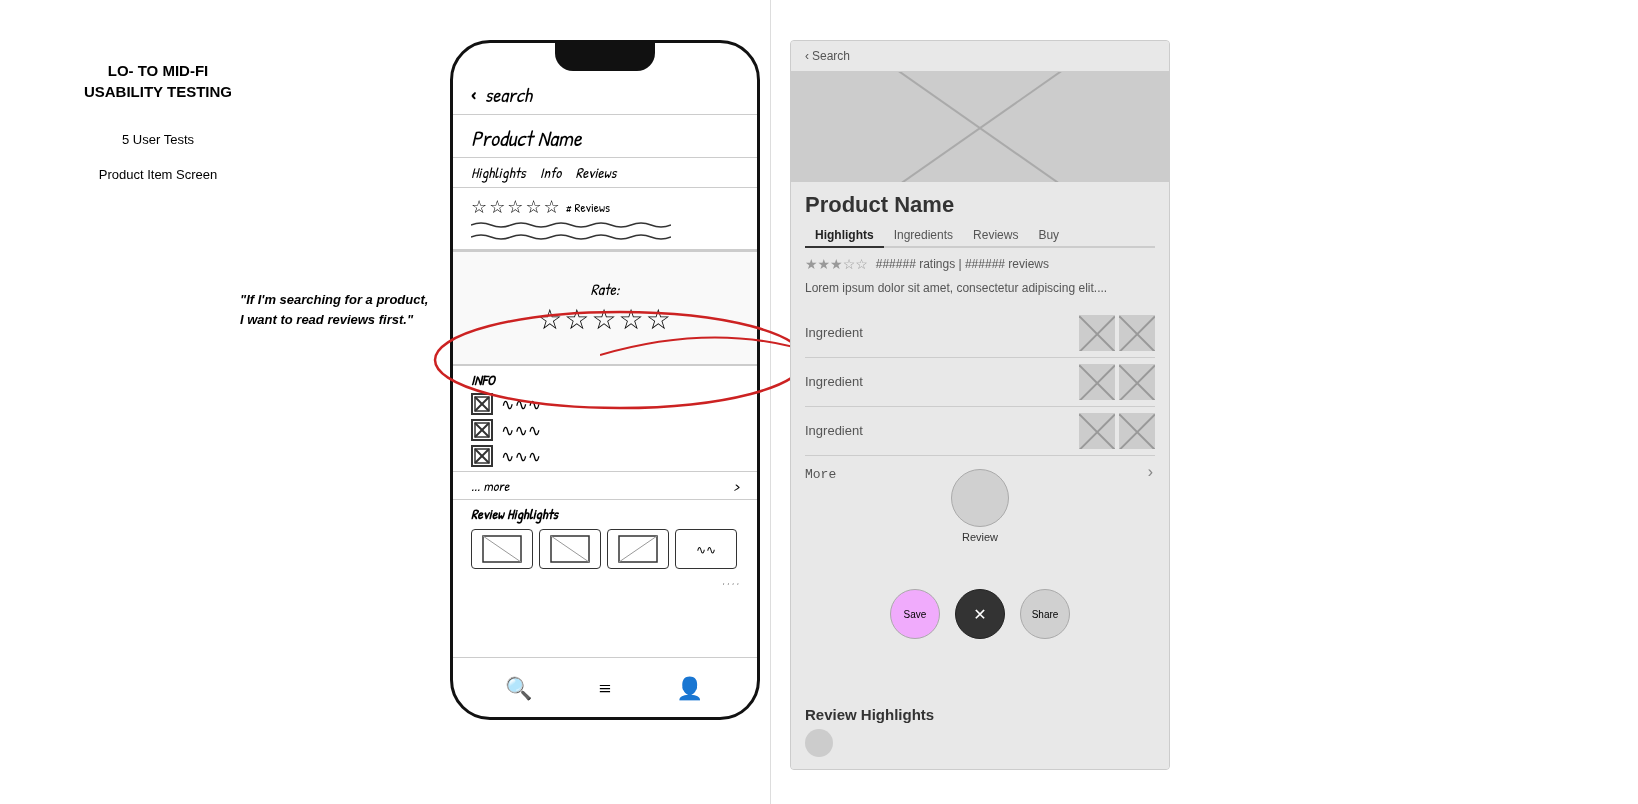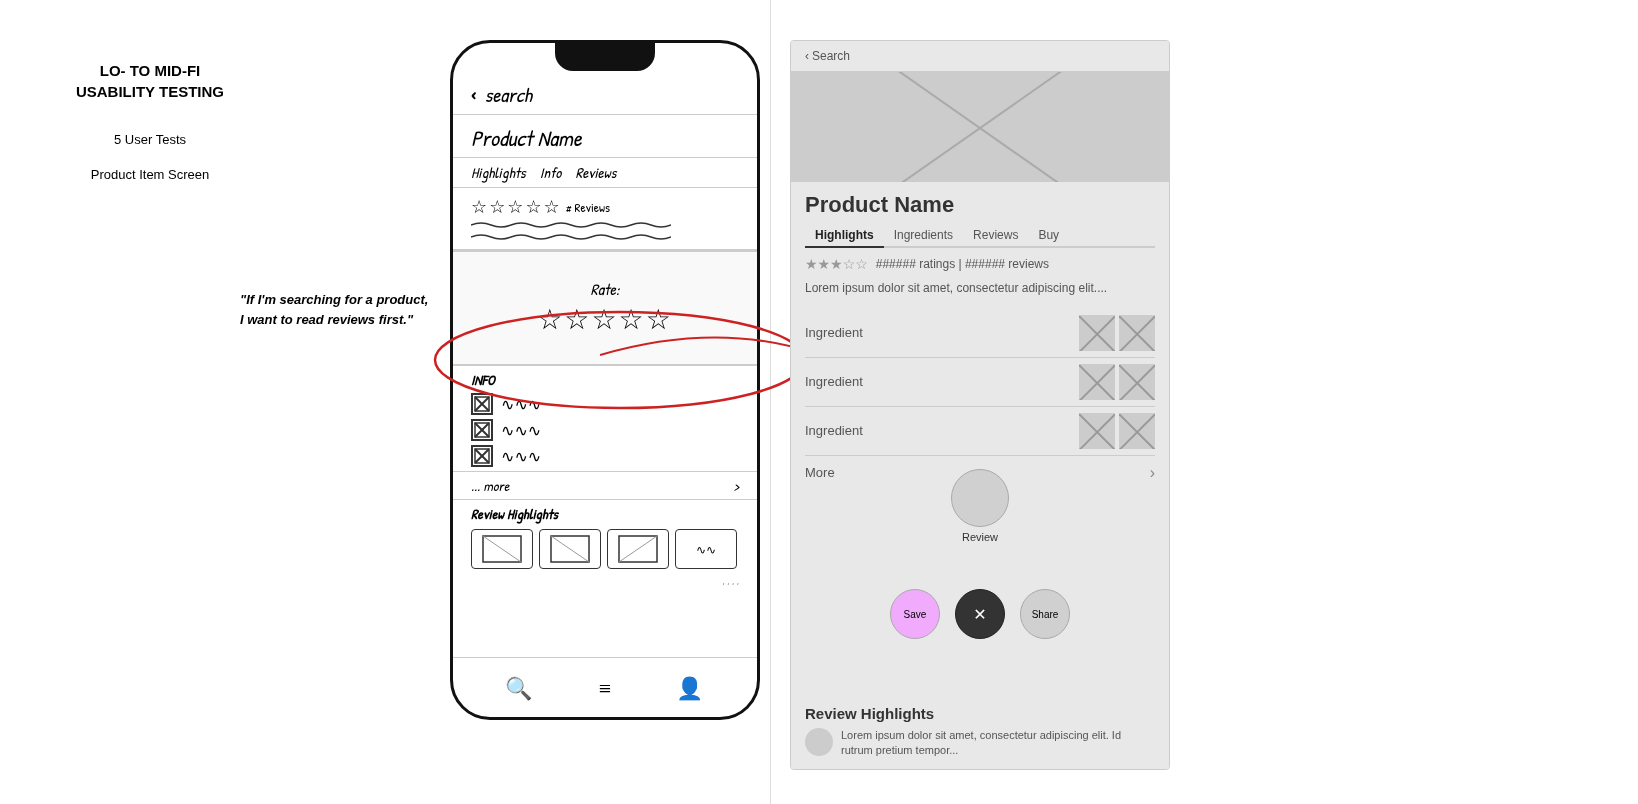--- a/index.html
+++ b/index.html
@@ -8,21 +8,21 @@
       height: 804px;
       background: #ffffff;
       font-family: 'Georgia', serif;
       overflow: hidden;
       position: relative;
     }
 
     
     .sidebar {
       position: absolute;
-      left: 40px;
+      left: 48px;
       top: 60px;
       width: 220px;
     }
     .sidebar-title {
       font-size: 15px;
       font-weight: bold;
       text-align: center;
       line-height: 1.4;
       margin-bottom: 30px;
       font-family: Arial, sans-serif;
@@ -398,23 +398,24 @@
       width: 140%;
       height: 1.5px;
       background: #999;
       top: 50%;
       left: -20%;
       transform: rotate(45deg);
     }
 
     .midfi-more-row {
       display: flex;
-      align-items: center;
+      align-items: flex-end;
       justify-content: space-between;
       padding: 8px 0;
+      font-family: Liberation Mono, monospace;
     }
     .midfi-more-text {
       font-size: 13px;
       color: #555;
     }
     .midfi-arrow {
       font-size: 16px;
       color: #888;
     }
     .midfi-reviews-header {
@@ -665,18 +666,16 @@
 
     <div style="position:absolute; bottom:0; right:10px; width:50px; height:50px; border-radius:50%; background:#d0d0d0; border:1.5px solid #aaa; display:flex; align-items:center; justify-content:center; font-size:10px;">
       <span>Share</span>
     </div>
   </div>
 
   <div style="position:absolute; bottom:0; left:0; right:0; background:#e8e8e8; padding:8px 14px;">
     <div class="midfi-reviews-header">Review Highlights</div>
     <div class="midfi-review-item">
       <div class="midfi-avatar"></div>
-      <div class="midfi-review-text">Lorem ipsum dolor sit amet, consectetur
-adipiscing elit. Id rutrum pretium tempor...</div>
     </div>
   </div>
 
 </div>
 
 </body></html>

